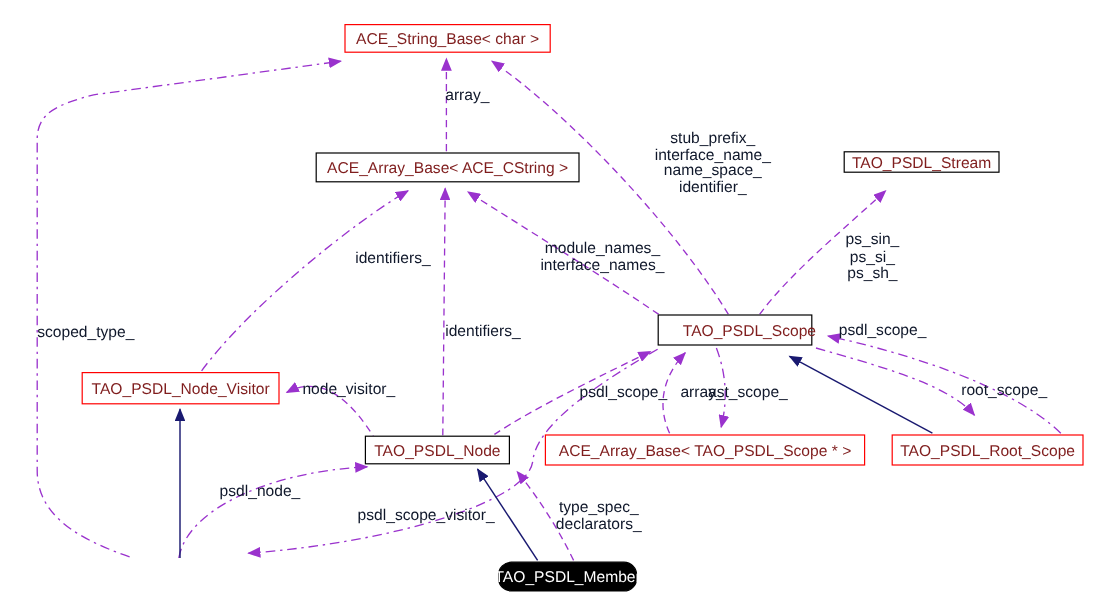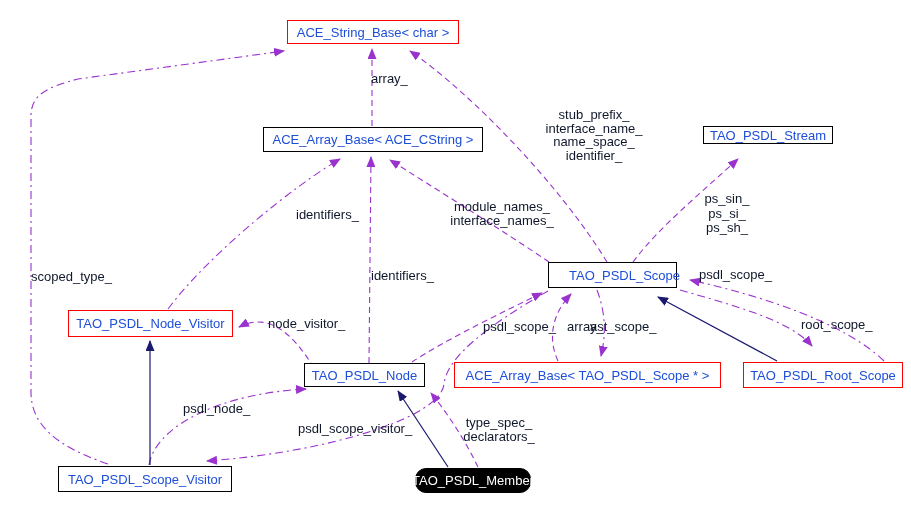--- a/index.html
+++ b/index.html
@@ -7,21 +7,21 @@
     position:relative;width:911px;height:510px;background:#ffffff;overflow:hidden;
     font-family:"Liberation Sans","DejaVu Sans",sans-serif;
   }
   svg.edges{position:absolute;left:0;top:0;width:911px;height:510px;}
   path.usage{fill:none;stroke:#9a32cd;stroke-width:1.1;}
   path.dashed{stroke-dasharray:6,4;}
   path.dashdot{stroke-dasharray:8,4,2,4;}
   path.inherit{fill:none;stroke:#191970;stroke-width:1.2;}
   .node{
     position:absolute;display:flex;align-items:center;justify-content:center;
-    background:#ffffff;border:1px solid #000000;color:#1d4ed8;
+    background:#ffffff;border:1px solid #000000;color:#7f1d1d;
     font-size:13px;white-space:nowrap;box-sizing:border-box;
   }
   .node.red{border-color:#ff0000;}
   .node.focus{background:#000000;color:#ffffff;border-color:#000000;}
   .elabel{
     position:absolute;font-size:13px;line-height:13.5px;color:#0f172a;
     white-space:pre-line;
   }
   .elabel.center{text-align:center;}
 
@@ -38,21 +38,21 @@
   #n9{left:415px;top:468px;width:116px;height:25px;border-radius:11px;}  
 
   
   #el0{left:371px;top:72px;}                            
   #el1{left:539px;top:108px;width:110px;}               
   #el2{left:699px;top:192px;width:56px;line-height:14.5px;} 
   #el3{left:438px;top:200px;width:128px;}               
   #el4{left:296px;top:208px;}                           
   #el5{left:371px;top:269px;}                           
   #el6{left:31px;top:270px;}                            
-  #el7{left:252px;top:317px;margin-left:16px;}                           
+  #el7{left:252px;top:317px;}                           
   #el8{left:699px;top:268px;}                           
   #el9{left:483px;top:320px;}                           
   #el10{left:567px;top:320px;}                          
   #el11{left:590px;top:320px;}                          
   #el12{left:801px;top:318px;}                          
   #el13{left:183px;top:402px;}                          
   #el14{left:298px;top:422px;}                          
   #el15{left:458px;top:416px;width:82px;}               
 </style>
 </head>
@@ -93,21 +93,20 @@
   </svg>
 
   <div class="node red" id="n0">ACE_String_Base&lt; char &gt;</div>
   <div class="node" id="n1">ACE_Array_Base&lt; ACE_CString &gt;</div>
   <div class="node" id="n2">TAO_PSDL_Stream</div>
   <div class="node" id="n3">TAO_PSDL_Scope</div>
   <div class="node red" id="n4">TAO_PSDL_Node_Visitor</div>
   <div class="node" id="n5">TAO_PSDL_Node</div>
   <div class="node red" id="n6">ACE_Array_Base&lt; TAO_PSDL_Scope * &gt;</div>
   <div class="node red" id="n7">TAO_PSDL_Root_Scope</div>
-  <div class="node" id="n8">TAO_PSDL_Scope_Visitor</div>
   <div class="node focus" id="n9">TAO_PSDL_Member</div>
 
   <div class="elabel" id="el0">array_</div>
   <div class="elabel center" id="el1">stub_prefix_
 interface_name_
 name_space_
 identifier_</div>
   <div class="elabel center" id="el2">ps_sin_
 ps_si_
 ps_sh_</div>

